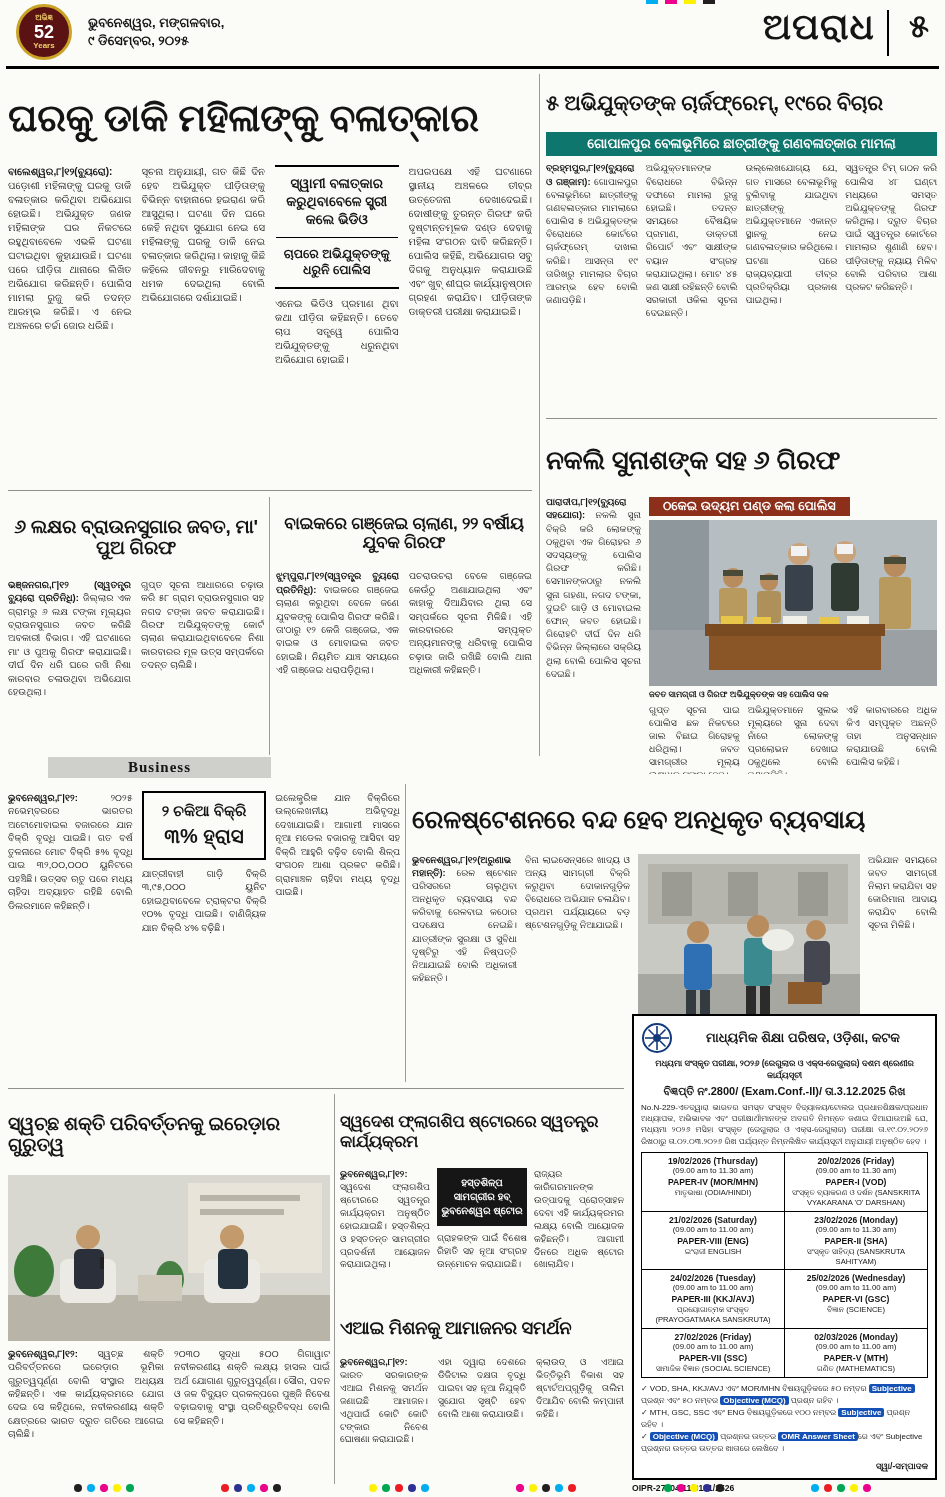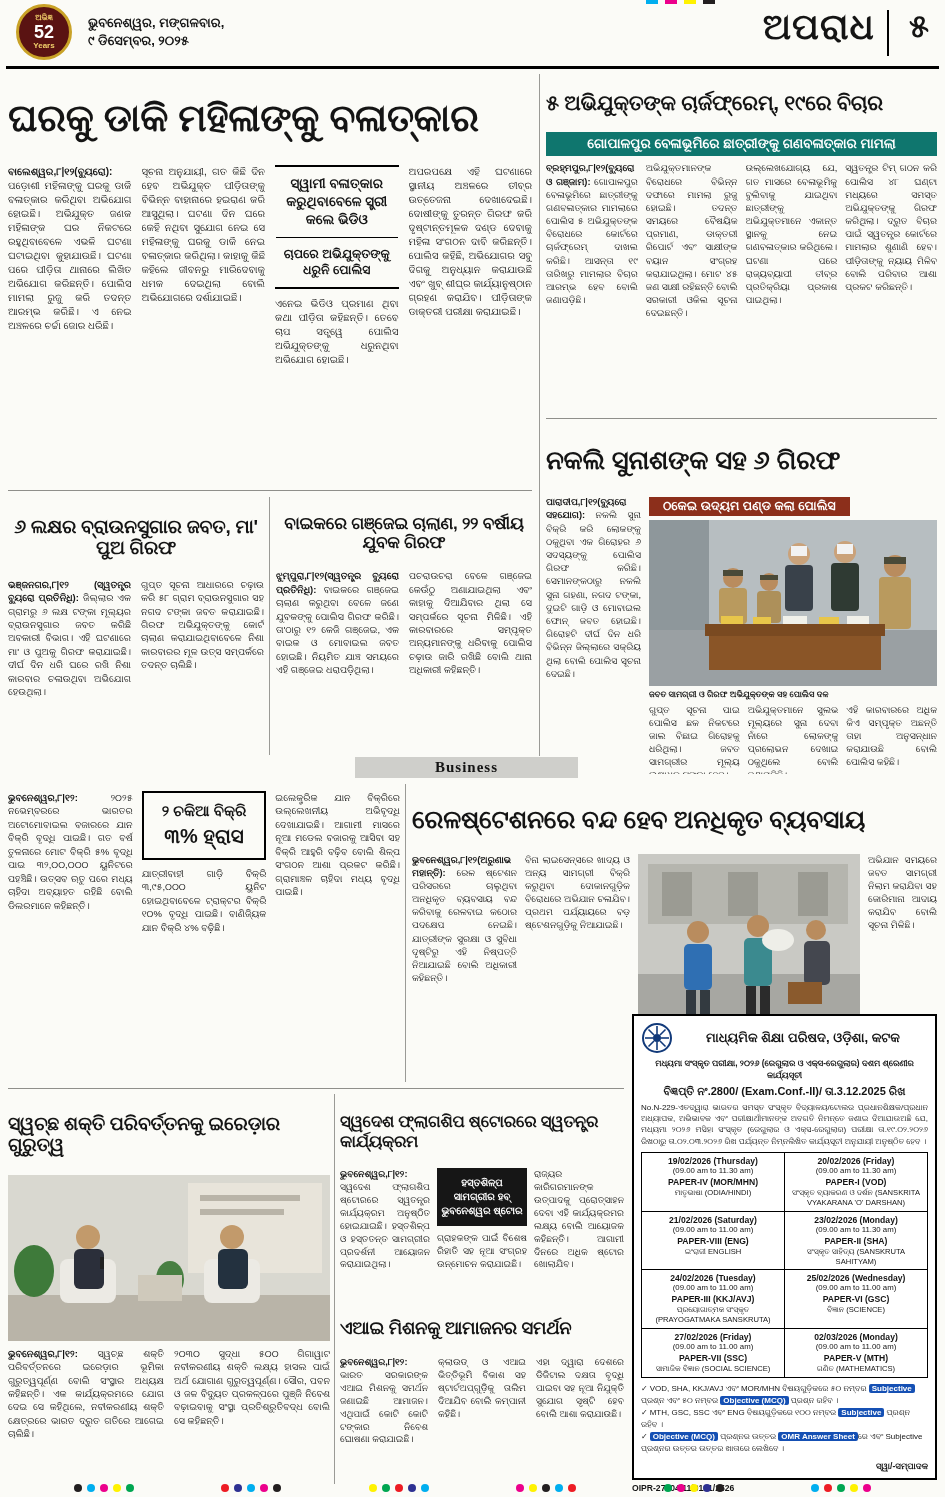--- a/index.html
+++ b/index.html
@@ -50,21 +50,21 @@
   .photo-frame{display:block;background:#cfd3d5;}
   .caption{font-size:8.3px;font-weight:700;margin:3px 0 4px;}
   .gold-subrow{display:flex;gap:8px;height:70px;overflow:hidden;font-size:9.3px;line-height:1.4;text-align:justify;}
   
   .bsugar{left:8px;top:497px;width:256px;}
   .bsugar .headline{font-size:19px;text-align:center;}
   .ganja{left:276px;top:497px;width:256px;}
   .ganja .headline{font-size:17px;text-align:center;}
   .substory-body{margin-top:6px;display:flex;gap:10px;height:198px;font-size:9.5px;line-height:1.42;text-align:justify;}
   
-  .biz-strip{position:absolute;top:757px;left:0;right:12px;text-align:center;}
+  .biz-strip{position:absolute;top:757px;left:0;right:12px;padding-left:48px;}
   .biz-label{display:inline-block;background:#cfcfcb;padding:2px 80px;font-family:"Liberation Serif","DejaVu Serif",serif;
     font-weight:700;font-size:15px;letter-spacing:1px;}
   
   .vehicles{left:8px;top:784px;width:392px;}
   .vehicles .headline{font-size:26px;}
   .vehicles-body{margin-top:7px;display:flex;gap:9px;height:256px;font-size:9.5px;line-height:1.42;text-align:justify;}
   .stat-box{border:2px solid #000;text-align:center;padding:9px 2px;margin-bottom:7px;line-height:1.25;}
   .stat-1{font-size:15px;font-weight:800;}
   .stat-2{font-size:20px;font-weight:800;margin-top:3px;}
   
@@ -383,24 +383,24 @@
   </section>
 
   <section class="abs ai">
     <h3 class="headline">ଏଆଇ ମିଶନକୁ ଆମାଜନର ସମର୍ଥନ</h3>
     <div class="ai-body">
       <div class="col">
         <span class="dateline">ଭୁବନେଶ୍ୱର,୮|୧୨:</span>
         <span>ଭାରତ ସରକାରଙ୍କ ଏଆଇ ମିଶନକୁ ସମର୍ଥନ ଜଣାଇଛି ଆମାଜନ। ଏଥିପାଇଁ କୋଟି କୋଟି ଟଙ୍କାର ନିବେଶ ଘୋଷଣା କରାଯାଇଛି।</span>
       </div>
       <div class="col">
+        <span>ଏହା ଦ୍ୱାରା ଦେଶରେ ଡିଜିଟାଲ ଦକ୍ଷତା ବୃଦ୍ଧି ପାଇବା ସହ ନୂଆ ନିଯୁକ୍ତି ସୁଯୋଗ ସୃଷ୍ଟି ହେବ ବୋଲି ଆଶା କରାଯାଉଛି।</span>
+      </div>
+      <div class="col">
         <span>କ୍ଲାଉଡ୍ ଓ ଏଆଇ ଭିତ୍ତିଭୂମି ବିକାଶ ସହ ଷ୍ଟାର୍ଟଅପ୍‌ଗୁଡ଼ିକୁ ତାଲିମ ଦିଆଯିବ ବୋଲି କମ୍ପାନୀ କହିଛି।</span>
-      </div>
-      <div class="col">
-        <span>ଏହା ଦ୍ୱାରା ଦେଶରେ ଡିଜିଟାଲ ଦକ୍ଷତା ବୃଦ୍ଧି ପାଇବା ସହ ନୂଆ ନିଯୁକ୍ତି ସୁଯୋଗ ସୃଷ୍ଟି ହେବ ବୋଲି ଆଶା କରାଯାଉଛି।</span>
       </div>
     </div>
   </section>
 
   <aside class="abs notice-wrap">
     <div class="notice-box">
       <div class="notice-head">
         <svg width="32" height="32" viewBox="0 0 32 32">
           <circle cx="16" cy="16" r="14" fill="none" stroke="#123a7a" stroke-width="2"></circle>
           <circle cx="16" cy="16" r="4" fill="#123a7a"></circle>

